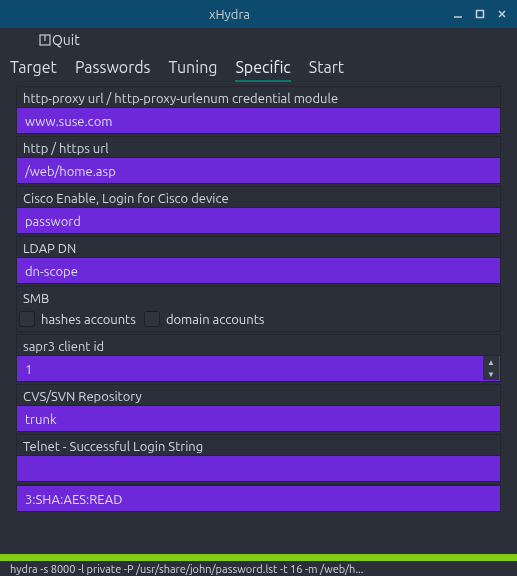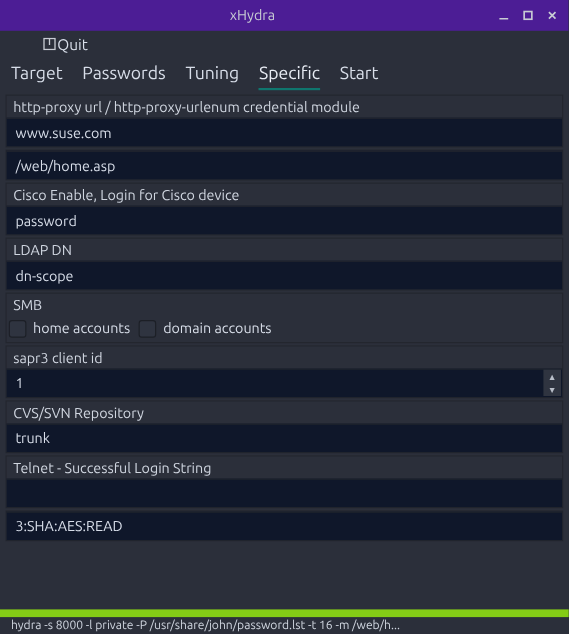--- a/index.html
+++ b/index.html
@@ -6,21 +6,21 @@
 body {
   width: 517px; height: 576px;
   background: #2b2f3a;
   color: #d8dee9;
   font-family: "Segoe UI", "Ubuntu", sans-serif;
   font-size: 13px;
   overflow: hidden;
 }
 .titlebar {
   height: 28px;
-  background: #4c1d95;
+  background: #0c4a6e;
   display: flex; align-items: center;
   padding: 0 8px;
   color: #c8ccd4;
 }
 .titlebar .title { flex: 1; text-align: center; font-size: 13px; }
 .titlebar .wbtns { display: flex; gap: 8px; }
 .wbtn { width: 14px; height: 14px; display: flex; align-items: center; justify-content: center; color: #c8ccd4; }
 .menubar {
   height: 24px;
   display: flex; align-items: center;
@@ -30,24 +30,24 @@
 }
 .menubar .qicon { width: 14px; height: 14px; display: inline-flex; align-items: center; justify-content: center; }
 .menubar .qtext { font-size: 14px; }
 .tabbar {
   display: flex; gap: 18px;
   padding: 4px 10px 0 10px;
   font-size: 16px;
 }
 .tab { padding: 2px 0 4px 0; cursor: pointer; }
 .tab.active { border-bottom: 2px solid #0f766e; color: #e8ecf4; }
-.content { padding: 4px 5px; }
+.content { padding: 4px 16px; }
 .section-label { font-size: 13px; margin: 4px 2px 2px 2px; color: #d0d6e0; }
 .field {
-  background: #0f172a;
+  background: #6d28d9;
   border: 1px solid #23262e;
   height: 26px;
   width: 100%;
   color: #d8dee9;
   padding: 3px 8px;
   font-size: 13px;
   font-family: inherit;
   outline: none;
 }
 .row { display: flex; align-items: center; gap: 6px; }
@@ -128,39 +128,40 @@
 </div>
 
 <div class="content">
 
   <div class="framewrap">
     <div class="section-label">http-proxy url / http-proxy-urlenum credential module</div>
     <input class="field" type="text" value="www.suse.com" style="">
   </div>
 
   <div class="framewrap">
+    <div class="section-label">http / https url</div>
     <input class="field" type="text" value="/web/home.asp" style="">
   </div>
 
   <div class="framewrap">
     <div class="section-label">Cisco Enable, Login for Cisco device</div>
     <input class="field" type="text" value="password" style="">
   </div>
 
   <div class="framewrap">
     <div class="section-label">LDAP DN</div>
     <input class="field" type="text" value="dn-scope" style="">
   </div>
 
   <div class="framewrap">
     <div class="section-label">SMB</div>
     <div class="smb-opts">
       <span class="row">
         <span class="cb"></span>
-        <span class="cblabel">home accounts</span>
+        <span class="cblabel">hashes accounts</span>
       </span>
       <span class="row">
         <span class="cb"></span>
         <span class="cblabel">domain accounts</span>
       </span>
     </div>
   </div>
 
   <div class="framewrap">
     <div class="section-label">sapr3 client id</div>

